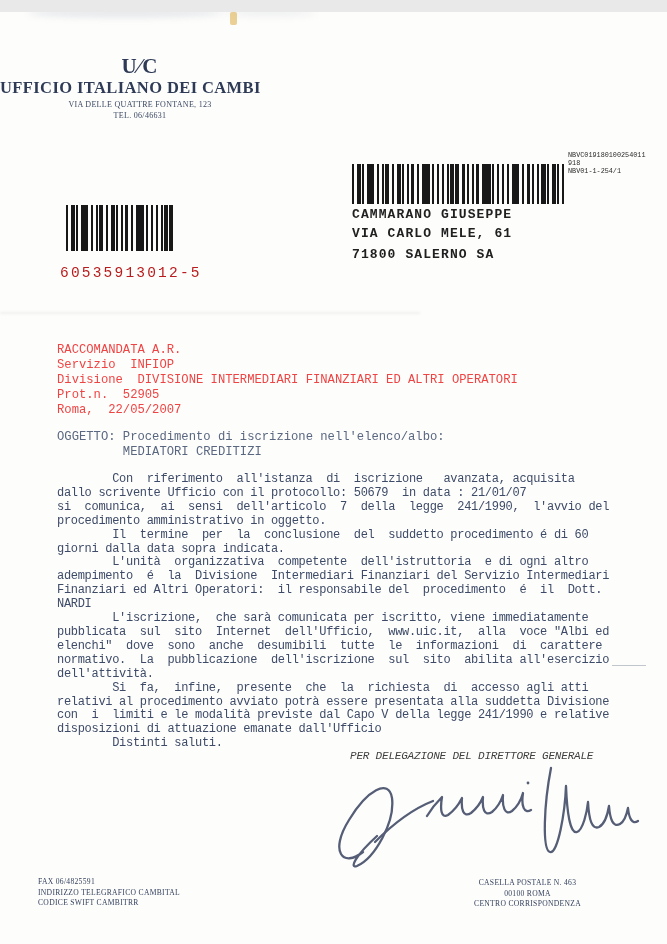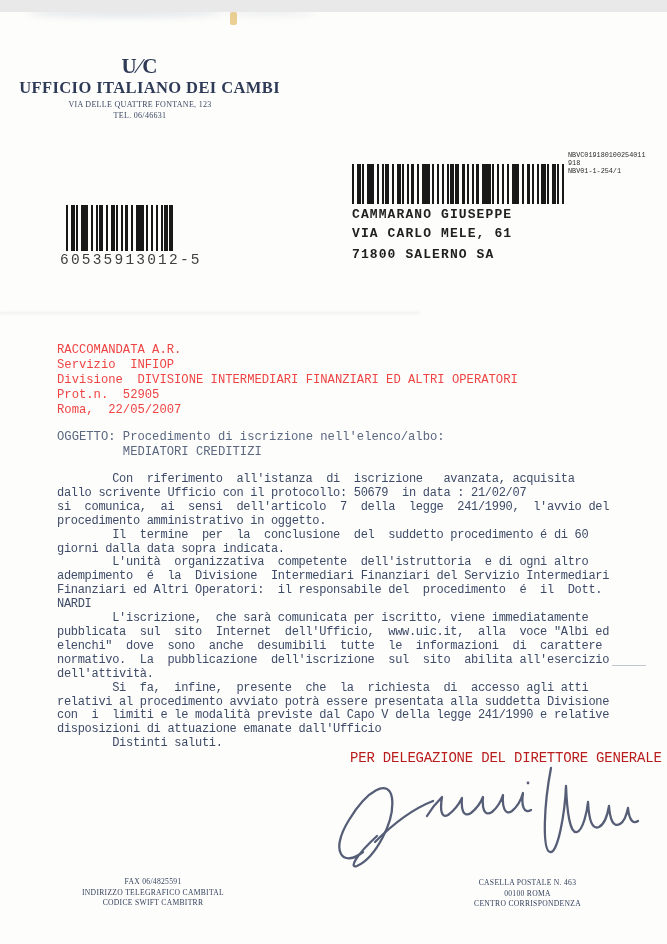--- a/index.html
+++ b/index.html
@@ -16,34 +16,34 @@
     background:rgba(120,135,160,.10);filter:blur(3px);border-radius:50%;}
   .yellow-dot{position:absolute;left:230px;top:0;width:7px;height:13px;
     background:rgba(222,178,80,.6);filter:blur(.4px);border-radius:2px;}
   .crease{position:absolute;left:0;top:300px;width:420px;height:2px;
     background:rgba(150,150,145,.12);filter:blur(1px);}
   .dash-artifact{position:absolute;left:612px;top:653px;width:34px;height:1px;
     background:rgba(120,130,150,.45);}
   
   .logo{position:absolute;left:0;top:42px;width:280px;text-align:center;
     font-size:21px;font-weight:bold;color:#2e3a56;letter-spacing:1px;}
-  .org-name{position:absolute;left:0;top:66px;width:280px;text-align:right;
+  .org-name{position:absolute;left:0;top:66px;width:280px;text-align:left;
     font-size:16.5px;font-weight:bold;color:#2e3a56;letter-spacing:.4px;white-space:nowrap;}
   .org-addr{position:absolute;left:0;top:88px;width:280px;text-align:center;
     font-size:8px;color:#3a4763;line-height:10.5px;letter-spacing:.3px;}
   
   .barcode{
     background:
       repeating-linear-gradient(90deg,#181818 0 2px,transparent 2px 5px),
       repeating-linear-gradient(90deg,transparent 0 7px,#181818 7px 9px,transparent 9px 13px),
       repeating-linear-gradient(90deg,transparent 0 16px,#181818 16px 20px,transparent 20px 29px);
   }
   .barcode-left{position:absolute;left:66px;top:193px;width:110px;height:46px;}
-  .barcode-left-num{position:absolute;left:60px;top:240px;width:160px;
-    font-family:"Liberation Mono", monospace;font-size:14.5px;color:#404040;
+  .barcode-left-num{position:absolute;left:60px;top:253px;width:160px;
+    font-family:"Liberation Mono", monospace;font-size:14.5px;color:#b91c1c;
     letter-spacing:2.2px;white-space:nowrap;}
   .barcode-right{position:absolute;left:352px;top:152px;width:212px;height:40px;}
   .barcode-right-label{position:absolute;left:568px;top:139px;width:96px;
     font-family:"Liberation Mono", monospace;font-size:6.8px;color:#2a2a2a;
     line-height:8px;white-space:pre;}
   .recipient{position:absolute;left:352px;top:195px;width:260px;
     font-family:"Liberation Mono", monospace;font-weight:bold;font-size:13px;
     color:#202020;letter-spacing:1.1px;}
   .recipient div{white-space:nowrap;}
   .recipient .r1{margin-bottom:3.5px;}
@@ -51,25 +51,25 @@
   
   .mono{font-family:"Liberation Mono", monospace;}
   .meta{position:absolute;left:57px;top:331px;width:580px;
     font-size:12.2px;line-height:15px;color:#ef4444;white-space:pre;}
   .subject{position:absolute;left:57px;top:418px;width:580px;
     font-size:12.2px;line-height:15px;color:#5a6781;white-space:pre;}
   .body-text{position:absolute;left:57px;top:461px;width:585px;
     font-size:12px;letter-spacing:-.3px;line-height:13.9px;color:#3e4b68;}
   .body-text pre{margin:0;font-family:inherit;white-space:pre;}
   .delegation{position:absolute;left:350px;top:738px;width:300px;
-    font-size:14px;letter-spacing:-.2px;color:#b91c1c;white-space:nowrap;}
+    font-size:11px;letter-spacing:-.2px;color:#404040;white-space:nowrap;font-style:italic;}
   
   .signature{position:absolute;left:315px;top:752px;width:330px;height:105px;}
   
-  .footer-left{position:absolute;left:38px;top:865px;width:230px;text-align:center;
+  .footer-left{position:absolute;left:38px;top:865px;width:230px;text-align:left;
     font-size:7.6px;color:#35425f;line-height:10.5px;letter-spacing:.3px;}
   .footer-right{position:absolute;left:425px;top:866px;width:205px;text-align:center;
     font-size:7.6px;color:#35425f;line-height:10.5px;letter-spacing:.3px;}
 </style>
 </head>
 <body>
 
 <div class="page">
 
   <div class="smudge-top"></div>
@@ -102,21 +102,21 @@
   <div class="meta mono">RACCOMANDATA A.R.
 Servizio  INFIOP
 Divisione  DIVISIONE INTERMEDIARI FINANZIARI ED ALTRI OPERATORI
 Prot.n.  52905
 Roma,  22/05/2007</div>
   <div class="subject mono">OGGETTO: Procedimento di iscrizione nell'elenco/albo:
          MEDIATORI CREDITIZI</div>
 
   <div class="body-text mono">
     <pre>        Con  riferimento  all'istanza  di  iscrizione   avanzata, acquisita
-dallo scrivente Ufficio con il protocollo: 50679  in data : 21/02/07
+dallo scrivente Ufficio con il protocollo: 50679  in data : 21/01/07
 si  comunica,  ai  sensi  dell'articolo  7  della  legge  241/1990,  l'avvio del
 procedimento amministrativo in oggetto.</pre>
     <pre>        Il  termine  per  la  conclusione  del  suddetto procedimento é di 60
 giorni dalla data sopra indicata.</pre>
     <pre>        L'unità  organizzativa  competente  dell'istruttoria  e di ogni altro
 adempimento  é  la  Divisione  Intermediari Finanziari del Servizio Intermediari
 Finanziari ed Altri Operatori:  il responsabile del  procedimento  é  il  Dott.
 NARDI</pre>
     <pre>        L'iscrizione,  che sarà comunicata per iscritto, viene immediatamente
 pubblicata  sul  sito  Internet  dell'Ufficio,  www.uic.it,  alla  voce "Albi ed

